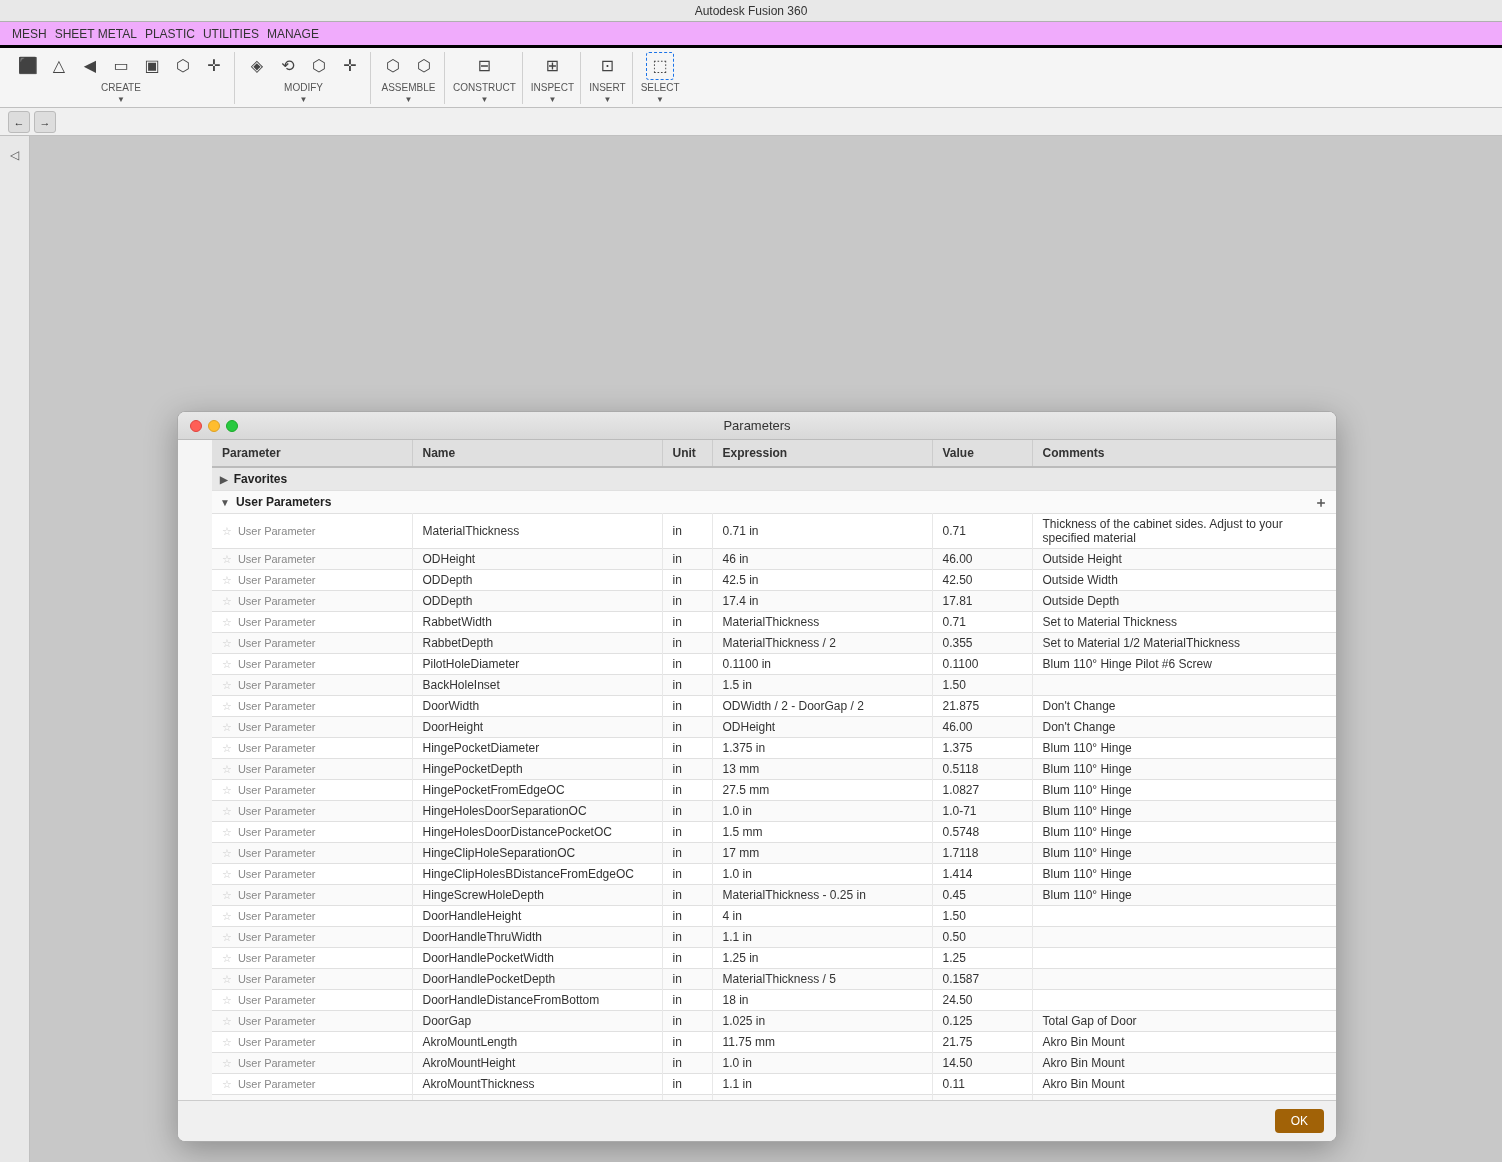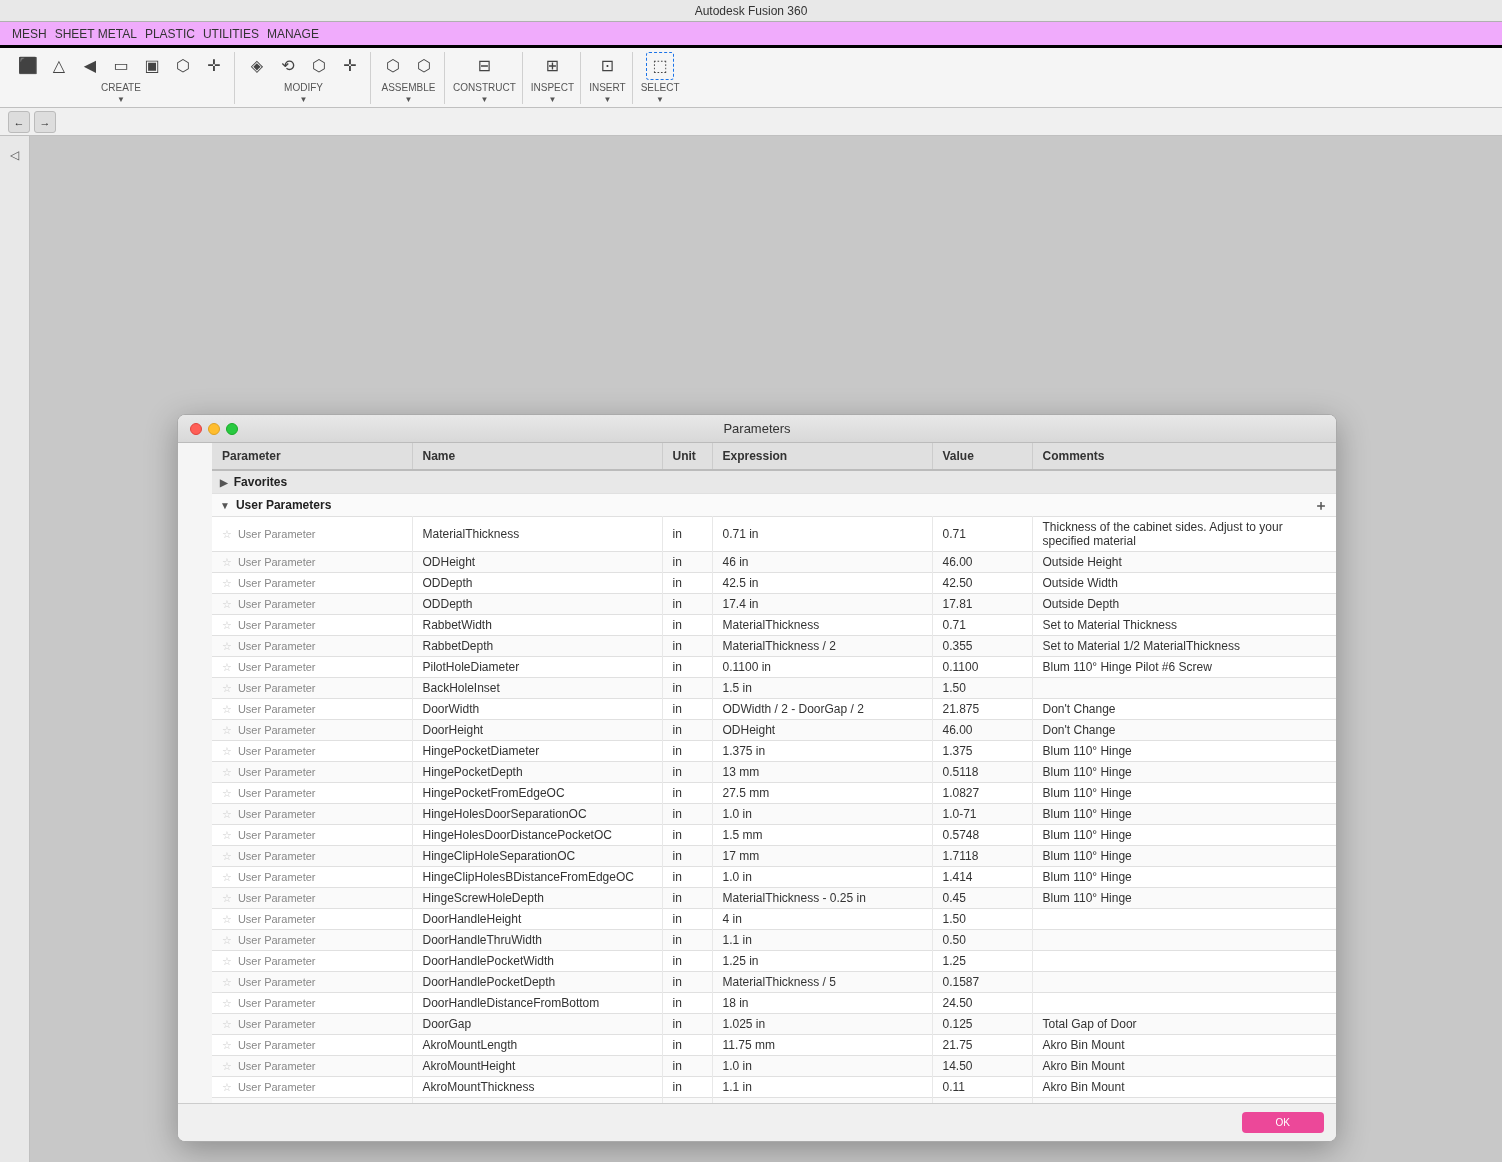--- a/index.html
+++ b/index.html
@@ -275,26 +275,26 @@
     
     .dialog-footer {
       background: #f0f0f0;
       border-top: 1px solid #ccc;
       padding: 8px 12px;
       display: flex;
       justify-content: flex-end;
       align-items: center;
     }
     .ok-btn {
-      background: #ec4899;
+      background: #a16207;
       color: #fff;
       border: none;
       border-radius: 4px;
-      padding: 5px 34px;
-      font-size: 10px;
+      padding: 5px 16px;
+      font-size: 12px;
       font-weight: 500;
       cursor: pointer;
     }
 
     
     .right-panel {
       width: 18px;
       background: #d5c9b5;
       border-left: 1px solid #bbb;
     }

